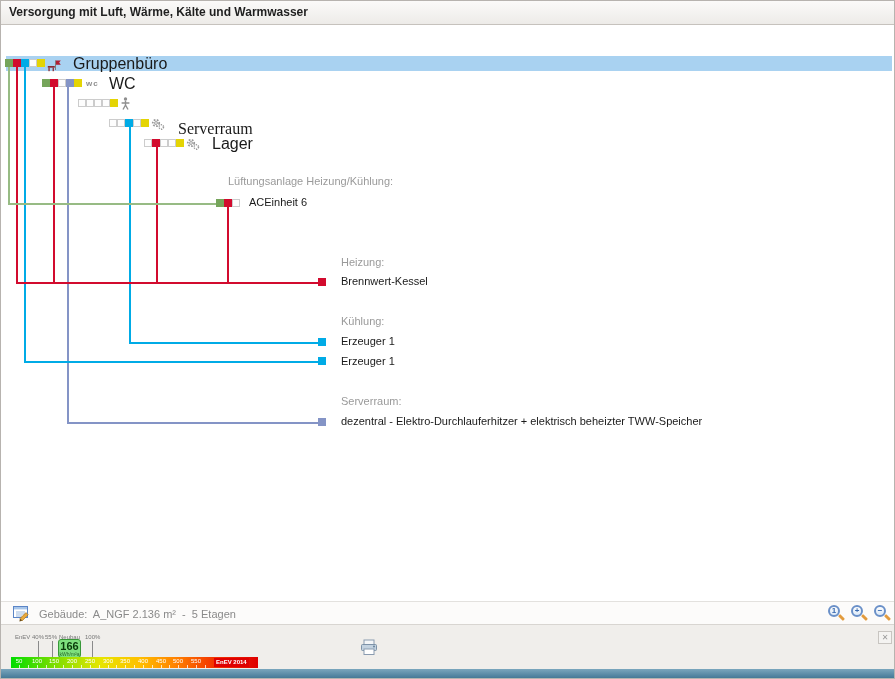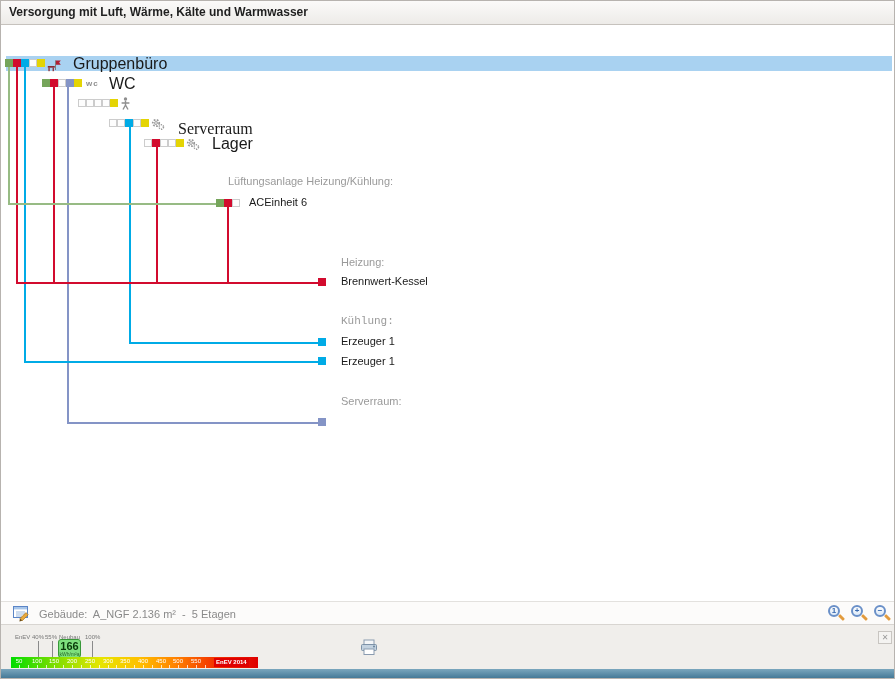--- a/index.html
+++ b/index.html
@@ -172,28 +172,29 @@
     <span class="sys-label" style="left:227px;top:150px;">Lüftungsanlage Heizung/Kühlung:</span>
     <span class="endsq" style="left:215px;top:174px;" data-color="green"></span>
     <span class="endsq" style="left:223px;top:174px;" data-color="red"></span>
     <span class="endsq" style="left:231px;top:174px;" data-color="white"></span>
     <span class="sys-item" style="left:248px;top:171px;">ACEinheit 6</span>
 
     <span class="sys-label" style="left:340px;top:231px;">Heizung:</span>
     <span class="endsq" style="left:317px;top:253px;" data-color="red"></span>
     <span class="sys-item" style="left:340px;top:250px;">Brennwert-Kessel</span>
 
-    <span class="sys-label" style="left:340px;top:290px;font-family:Liberation Mono, monospace;">Kühlung:</span>
+    <span class="sys-label" style="left:340px;top:290px;">Kühlung:</span>
     <span class="endsq" style="left:317px;top:313px;" data-color="cyan"></span>
     <span class="sys-item" style="left:340px;top:310px;">Erzeuger 1</span>
     <span class="endsq" style="left:317px;top:332px;" data-color="cyan"></span>
     <span class="sys-item" style="left:340px;top:330px;">Erzeuger 1</span>
 
     <span class="sys-label" style="left:340px;top:370px;">Serverraum:</span>
     <span class="endsq" style="left:317px;top:393px;" data-color="slate"></span>
+    <span class="sys-item" style="left:340px;top:390px;">dezentral - Elektro-Durchlauferhitzer + elektrisch beheizter TWW-Speicher</span>
   </div>
 
   <div class="statusbar">
     <span class="icon" style="left:12px;top:3px;">
       <svg width="18" height="17" viewBox="0 0 18 17">
         <rect x="0.5" y="1.5" width="14" height="11" fill="#ffffff" stroke="#5b85c6"></rect>
         <rect x="1" y="2" width="13" height="2.4" fill="#a8c6ea"></rect>
         <path d="M3 7 H12 M3 9 H12 M3 11 H9" stroke="#9ab8dd" stroke-width="1"></path>
         <path d="M7 13.6 L13 7.6 L15.2 9.8 L9.2 15.8 Z" fill="#e9a83c" stroke="#a8751e" stroke-width="0.7"></path>
         <path d="M7 13.6 L9.2 15.8 L6.4 16.4 Z" fill="#6b4a12"></path>

